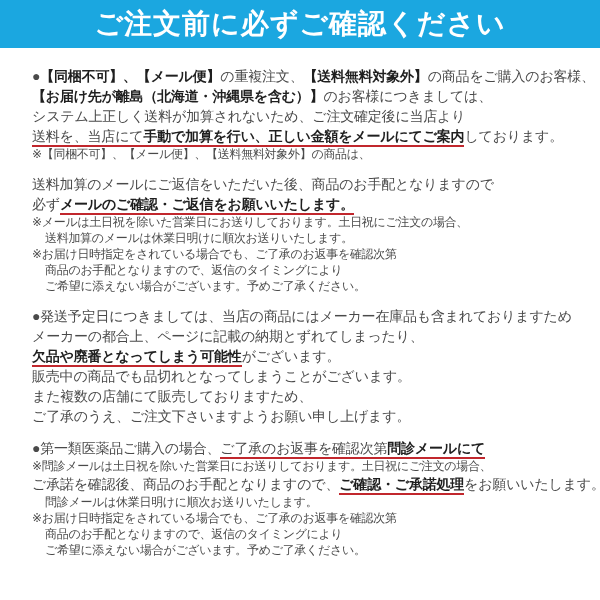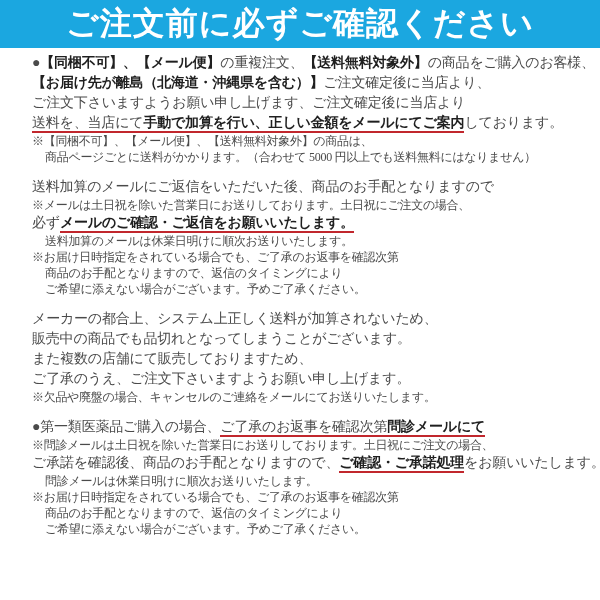--- a/index.html
+++ b/index.html
@@ -10,25 +10,24 @@
     --bold-text:#1f1f1f;
   }
   *{margin:0;padding:0;box-sizing:border-box;}
   html,body{width:600px;height:600px;overflow:hidden;background:#ffffff;}
   body{font-family:"Liberation Sans","DejaVu Sans",sans-serif;color:var(--body-text);}
   .header{
     width:600px;height:48px;background:var(--header-bg);
     display:flex;align-items:center;justify-content:center;
   }
   .header h1{
-    color:var(--header-text);font-size:32px;font-weight:bold;letter-spacing:1px;
+    color:var(--header-text);font-size:28px;font-weight:bold;letter-spacing:1px;
   }
   .content{
-    padding:5px 6px 0 32px;
-    font-family:Liberation Serif, serif;
+    padding:18px 6px 0 32px;
   }
   .section{margin-bottom:12px;}
   .line{white-space:nowrap;}
   .line.main{font-size:14px;line-height:20px;letter-spacing:-0.2px;}
   .line.note{font-size:12px;line-height:16px;letter-spacing:-0.3px;}
   .line.indent{padding-left:13px;}
   .seg.b{font-weight:bold;color:var(--bold-text);}
   .seg.u{
     border-bottom:2px solid var(--underline-red);
     padding-bottom:1px;
@@ -37,41 +36,41 @@
 </head>
 <body>
 
 <div class="header">
   <h1>ご注文前に必ずご確認ください</h1>
 </div>
 
 <div class="content">
     <div class="section">
       <div class="line main"><span class="seg">●</span><span class="seg b">【同梱不可】、【メール便】</span><span class="seg">の重複注文、</span><span class="seg b">【送料無料対象外】</span><span class="seg">の商品をご購入のお客様、</span></div>
-      <div class="line main"><span class="seg b">【お届け先が離島（北海道・沖縄県を含む）】</span><span class="seg">ご注文確定後に当店より、</span></div>
-      <div class="line main"><span class="seg">ご注文下さいますようお願い申し上げます、ご注文確定後に当店より</span></div>
+      <div class="line main"><span class="seg b">【お届け先が離島（北海道・沖縄県を含む）】</span><span class="seg">のお客様につきましては、</span></div>
+      <div class="line main"><span class="seg">システム上正しく送料が加算されないため、ご注文確定後に当店より</span></div>
       <div class="line main"><span class="seg u">送料を、当店にて</span><span class="seg b u">手動で加算を行い、正しい金額をメールにてご案内</span><span class="seg">しております。</span></div>
       <div class="line note"><span class="seg">※【同梱不可】、【メール便】、【送料無料対象外】の商品は、</span></div>
-      <div class="line note indent"><span class="seg">商品ページごとに送料がかかります。（合わせて 5000 円以上でも送料無料にはなりません）</span></div>
     </div>
     <div class="section">
       <div class="line main"><span class="seg">送料加算のメールにご返信をいただいた後、商品のお手配となりますので</span></div>
+      <div class="line main"><span class="seg">必ず</span><span class="seg b u">メールのご確認・ご返信をお願いいたします。</span></div>
       <div class="line note"><span class="seg">※メールは土日祝を除いた営業日にお送りしております。土日祝にご注文の場合、</span></div>
-      <div class="line main"><span class="seg">必ず</span><span class="seg b u">メールのご確認・ご返信をお願いいたします。</span></div>
       <div class="line note indent"><span class="seg">送料加算のメールは休業日明けに順次お送りいたします。</span></div>
       <div class="line note"><span class="seg">※お届け日時指定をされている場合でも、ご了承のお返事を確認次第</span></div>
       <div class="line note indent"><span class="seg">商品のお手配となりますので、返信のタイミングにより</span></div>
       <div class="line note indent"><span class="seg">ご希望に添えない場合がございます。予めご了承ください。</span></div>
     </div>
     <div class="section">
-      <div class="line main"><span class="seg">メーカーの都合上、システム上正しく送料が加算されないため、</span></div>
+      <div class="line main"><span class="seg">●発送予定日につきましては、当店の商品にはメーカー在庫品も含まれておりますため</span></div>
+      <div class="line main"><span class="seg">メーカーの都合上、ページに記載の納期とずれてしまったり、</span></div>
+      <div class="line main"><span class="seg b u">欠品や廃番となってしまう可能性</span><span class="seg">がございます。</span></div>
       <div class="line main"><span class="seg">販売中の商品でも品切れとなってしまうことがございます。</span></div>
       <div class="line main"><span class="seg">また複数の店舗にて販売しておりますため、</span></div>
       <div class="line main"><span class="seg">ご了承のうえ、ご注文下さいますようお願い申し上げます。</span></div>
-      <div class="line note"><span class="seg">※欠品や廃盤の場合、キャンセルのご連絡をメールにてお送りいたします。</span></div>
     </div>
     <div class="section">
       <div class="line main"><span class="seg">●第一類医薬品ご購入の場合、</span><span class="seg u">ご了承のお返事を確認次第</span><span class="seg b u">問診メールにて</span></div>
       <div class="line note"><span class="seg">※問診メールは土日祝を除いた営業日にお送りしております。土日祝にご注文の場合、</span></div>
       <div class="line main"><span class="seg">ご承諾を確認後、商品のお手配となりますので、</span><span class="seg b u">ご確認・ご承諾処理</span><span class="seg">をお願いいたします。</span></div>
       <div class="line note indent"><span class="seg">問診メールは休業日明けに順次お送りいたします。</span></div>
       <div class="line note"><span class="seg">※お届け日時指定をされている場合でも、ご了承のお返事を確認次第</span></div>
       <div class="line note indent"><span class="seg">商品のお手配となりますので、返信のタイミングにより</span></div>
       <div class="line note indent"><span class="seg">ご希望に添えない場合がございます。予めご了承ください。</span></div>
     </div>

